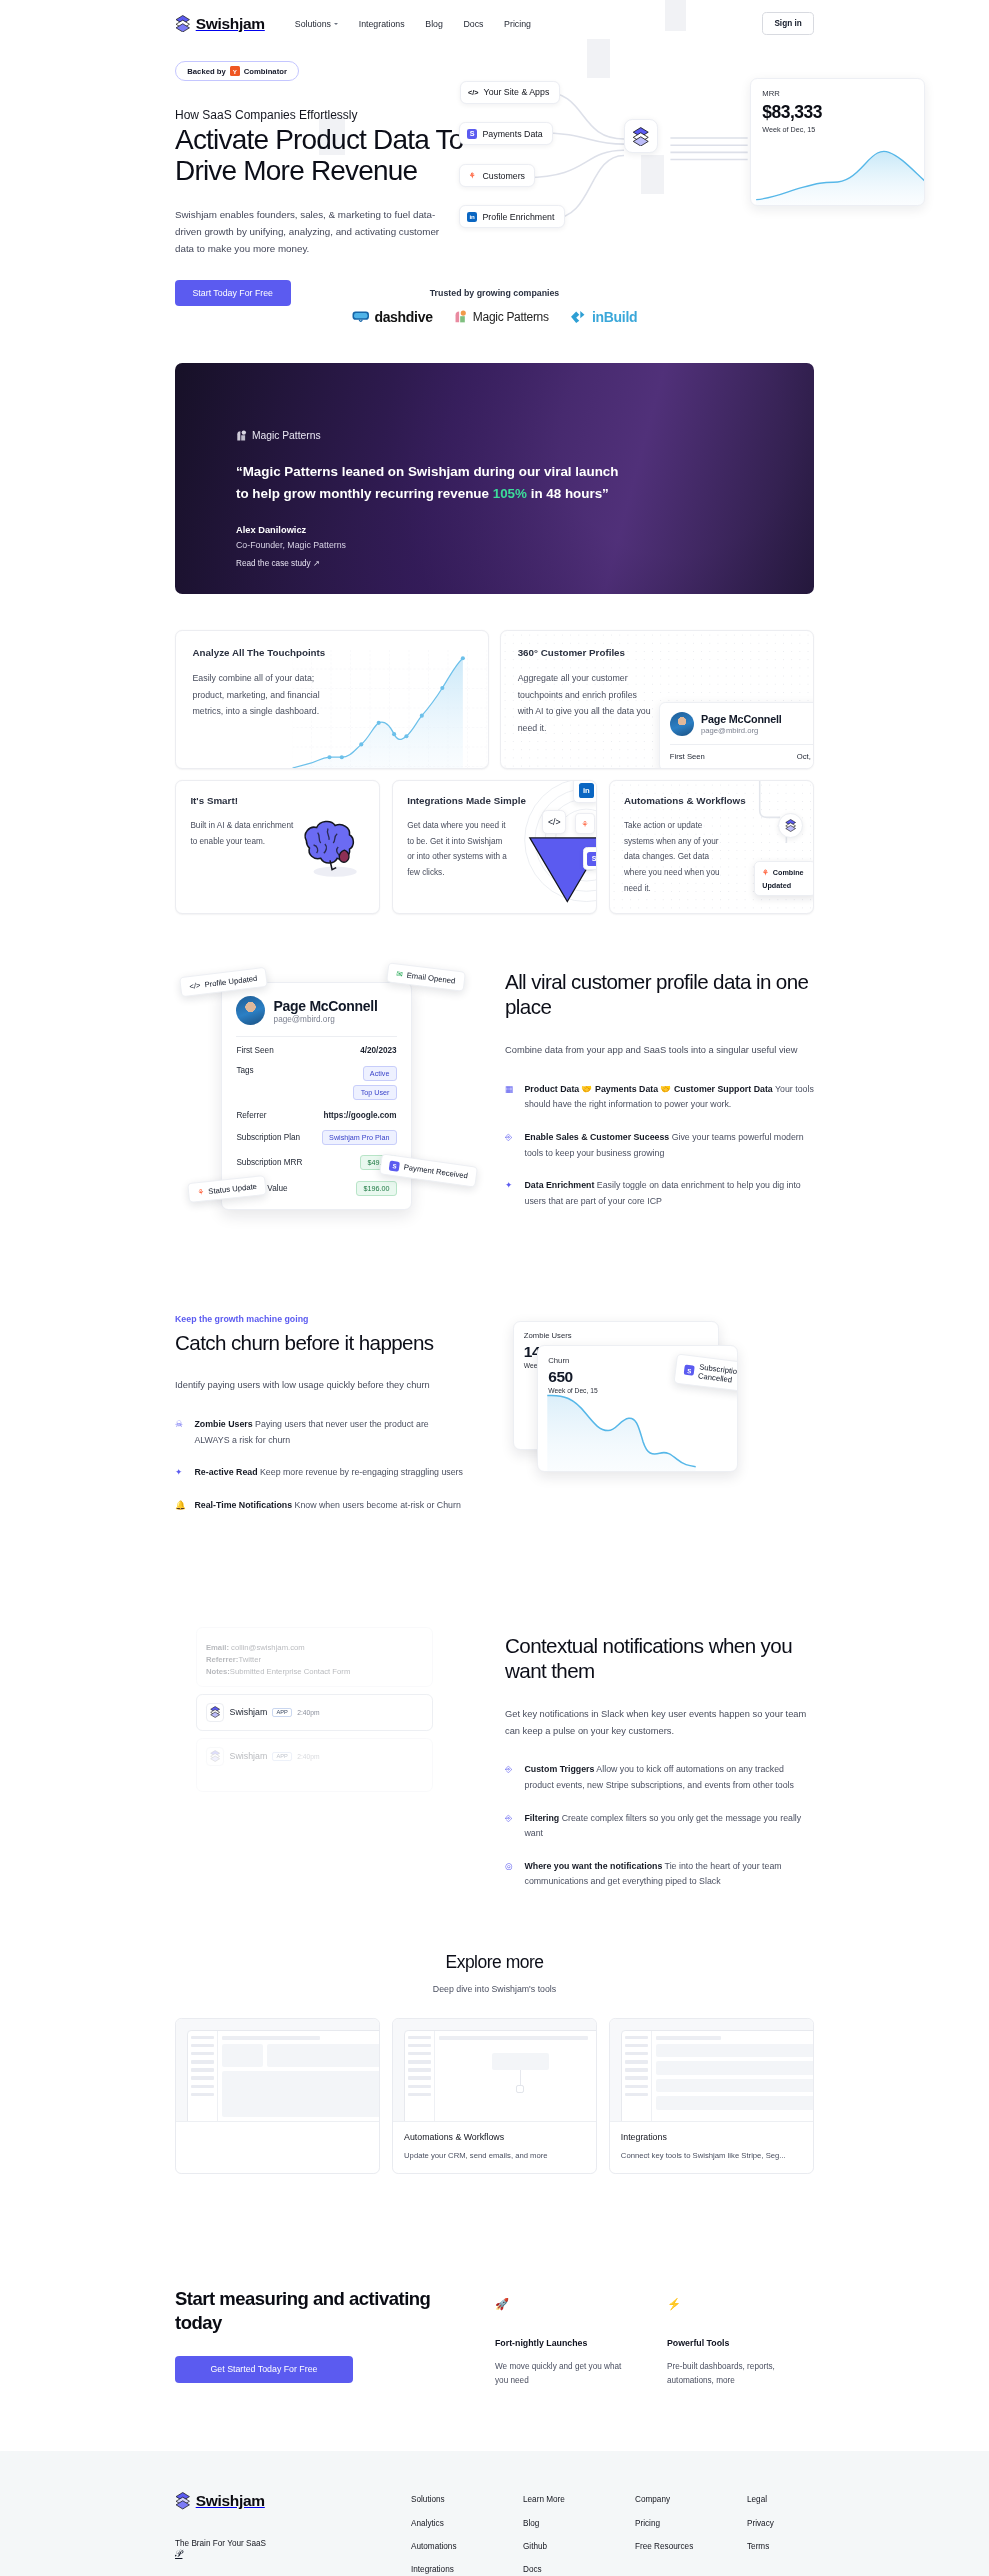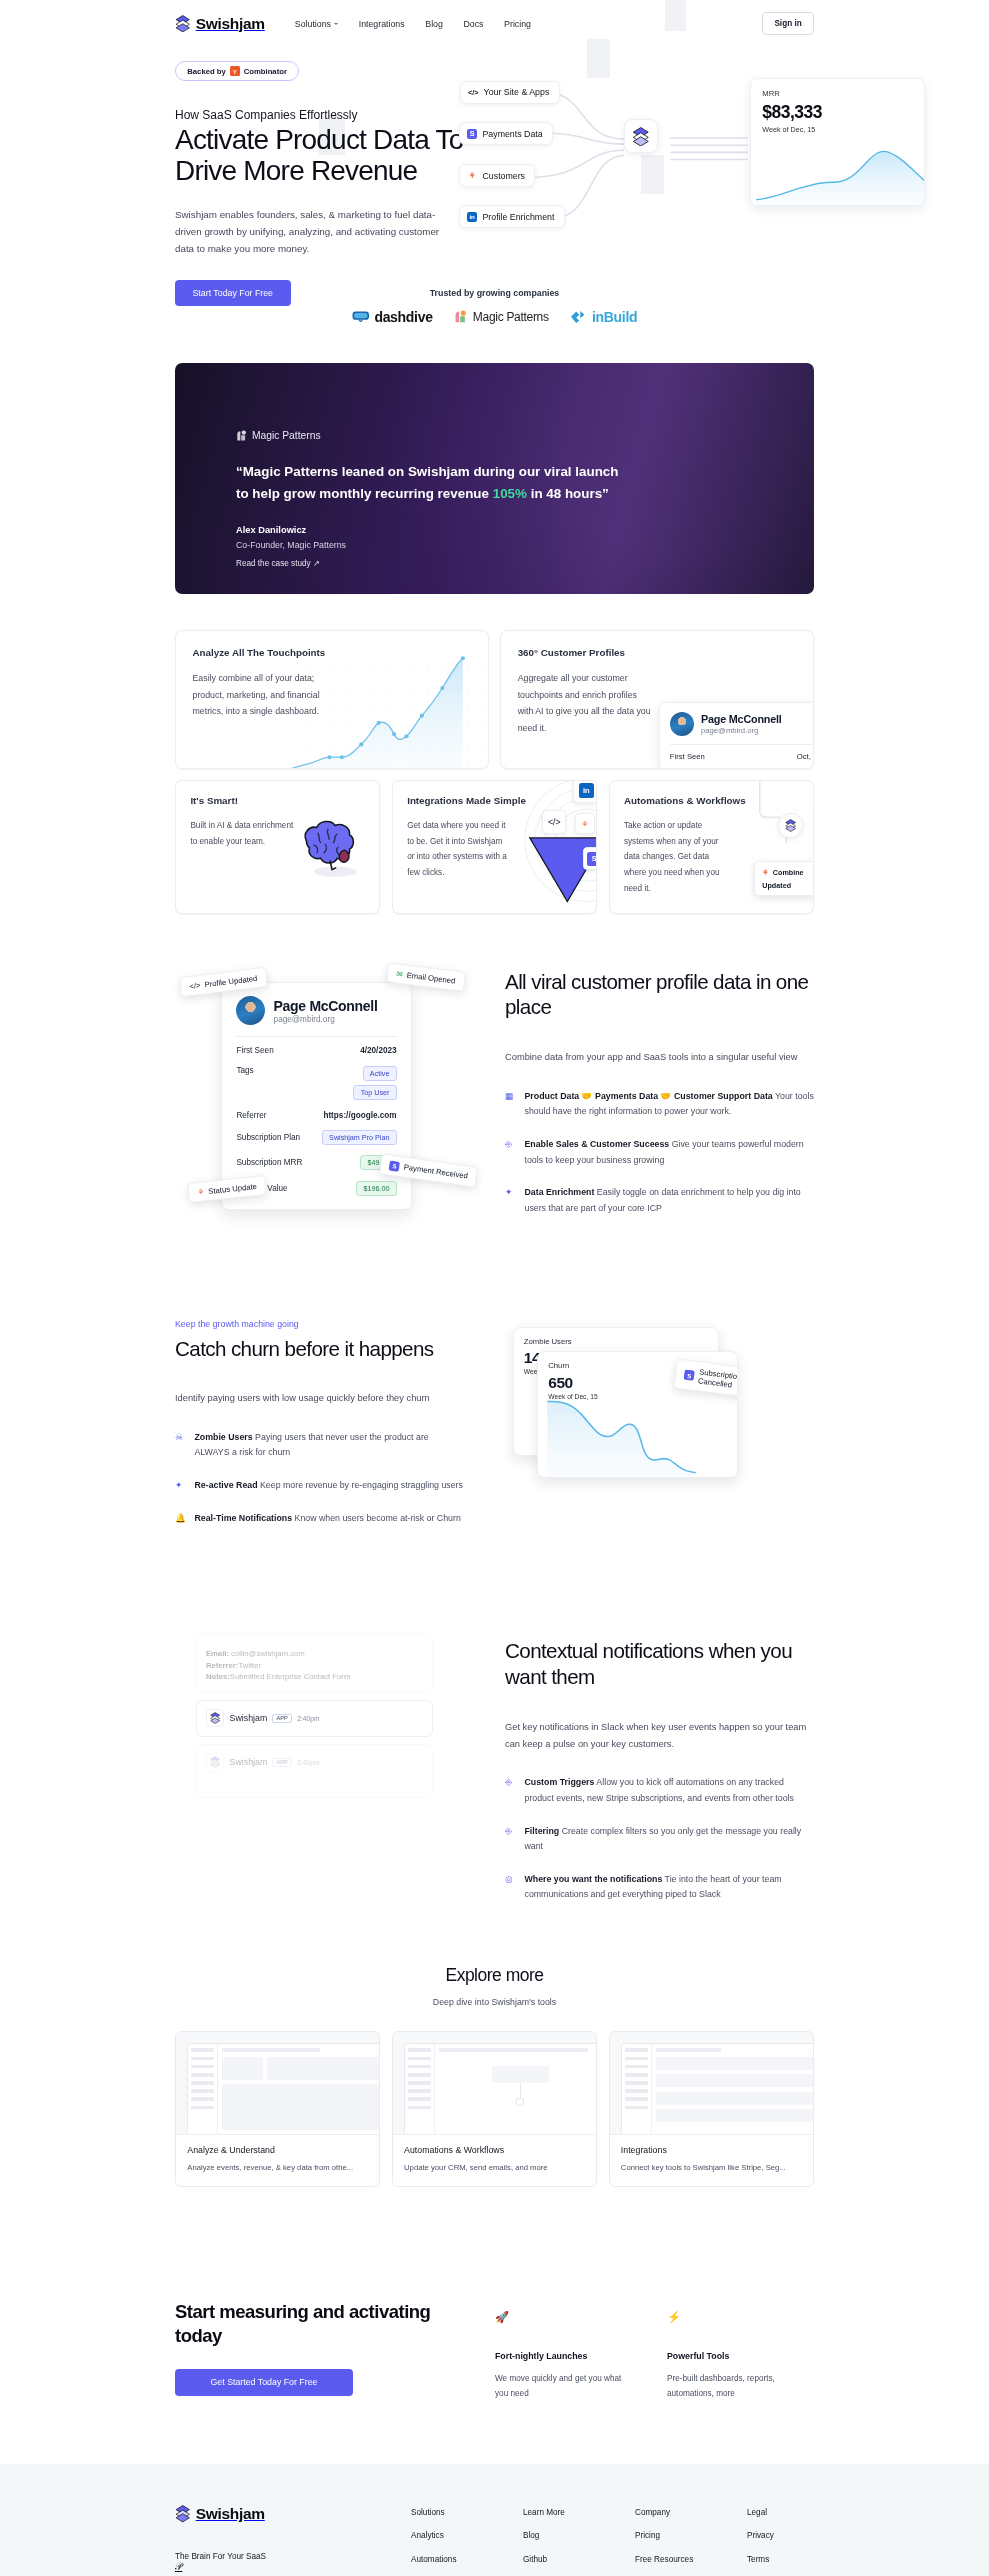--- a/index.html
+++ b/index.html
@@ -142,23 +142,23 @@
   .pm-email { font-size: 7.7px; color:#7c8190; margin-top:1px;}
   .pm-divider { height:0.5px; background:#eceef2; margin: 8.2px 0 7.2px; }
   .pm-row { display:flex; justify-content:space-between; font-size:7.7px; color:#1d2330; }
   .avatar { width:24px;height:24px;border-radius:50%; flex:none; overflow:hidden;
     background: radial-gradient(circle at 50% 38%, #e0b89a 0 22%, rgba(0,0,0,0) 23%), linear-gradient(160deg,#1f5d96,#2b7fc4 55%, #1a4f80); }
 
   
   .split { display:flex; gap: 31px; align-items: flex-start; margin-top: 49px; }
   .split-visual { flex: 1; position:relative; }
   .split-copy { width: 309px; padding-top: 5.2px; }
-  .eyebrow { font-size: 8.8px; font-weight: 400; color:#5b5bf0; }
+  .eyebrow { font-size: 8.8px; font-weight: 700; color:#5b5bf0; }
   .sec-title { font-size: 20.6px; line-height:1.25; font-weight: 400; letter-spacing:-0.6px; color:#0c0e18; margin-top: 6.2px;}
-  .sec-sub { margin-top: 29px; font-size: 9.3px; line-height:1.8; color:#474c5c; }
+  .sec-sub { margin-top: 22px; font-size: 9.3px; line-height:1.8; color:#474c5c; }
   .bullets { margin-top: 23px; display:flex; flex-direction:column; gap: 17.5px; }
   .bullet { display:flex; gap: 8.2px; }
   .bullet-ic { width:11.3px; flex:none; color:#5b5bf0; font-size:8.8px; line-height:1.6; }
   .bullet-tx { font-size: 8.8px; line-height:1.75; color:#4a4f60; }
   .bullet-tx b { color:#161a25; }
 
   
   .pbig {
     width: 191px; background:#fff; border:0.5px solid #eceef3; border-radius:7.2px;
     box-shadow:0 5.2px 14.4px rgba(16,24,40,0.10); padding: 13.4px 14.4px; margin: 18.5px 0 0 46px; position:relative; z-index:2;
@@ -755,24 +755,20 @@
               <div class="mock-main">
                   <div class="mbar"></div>
                   <div style="display:flex;gap:4.1px;">
                     <div class="mbox" style="width:41px;"></div>
                     <div class="mbox" style="flex:1;"></div>
                   </div>
                   <div class="mbox" style="height:46px;"></div>
                 </div>
             </div>
           </div>
-          <div class="ebody">
-            <div class="ecard-title">Analyze &amp; Understand</div>
-            <div class="ecard-desc">Analyze events, revenue, &amp; key data from othe...</div>
-          </div>
         </a>
 
         <a class="ecard" href="#" style="text-decoration:none;">
           <div class="ethumb">
             <div class="mock">
               <div class="mock-side">
                   <div class="mrow"></div>
                   <div class="mrow"></div>
                   <div class="mrow"></div>
                   <div class="mrow"></div>

